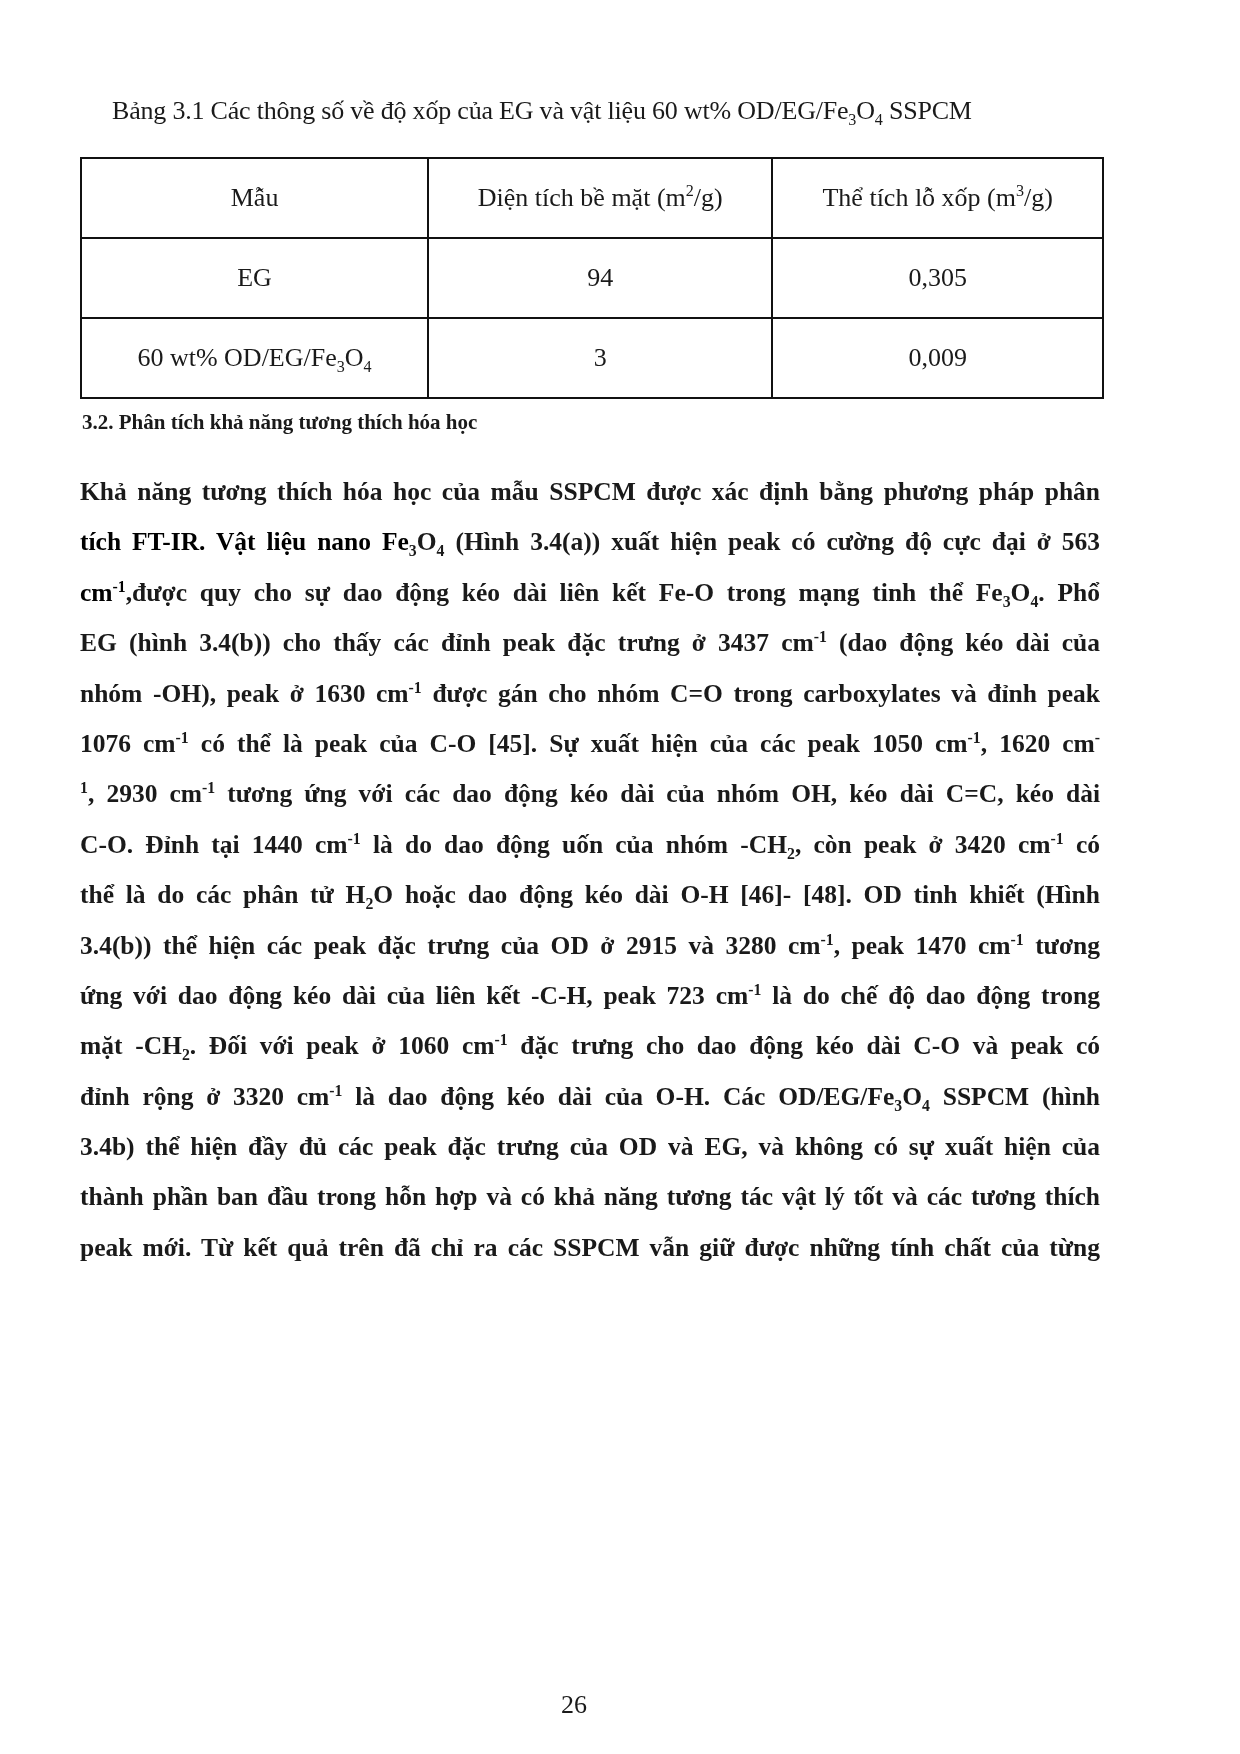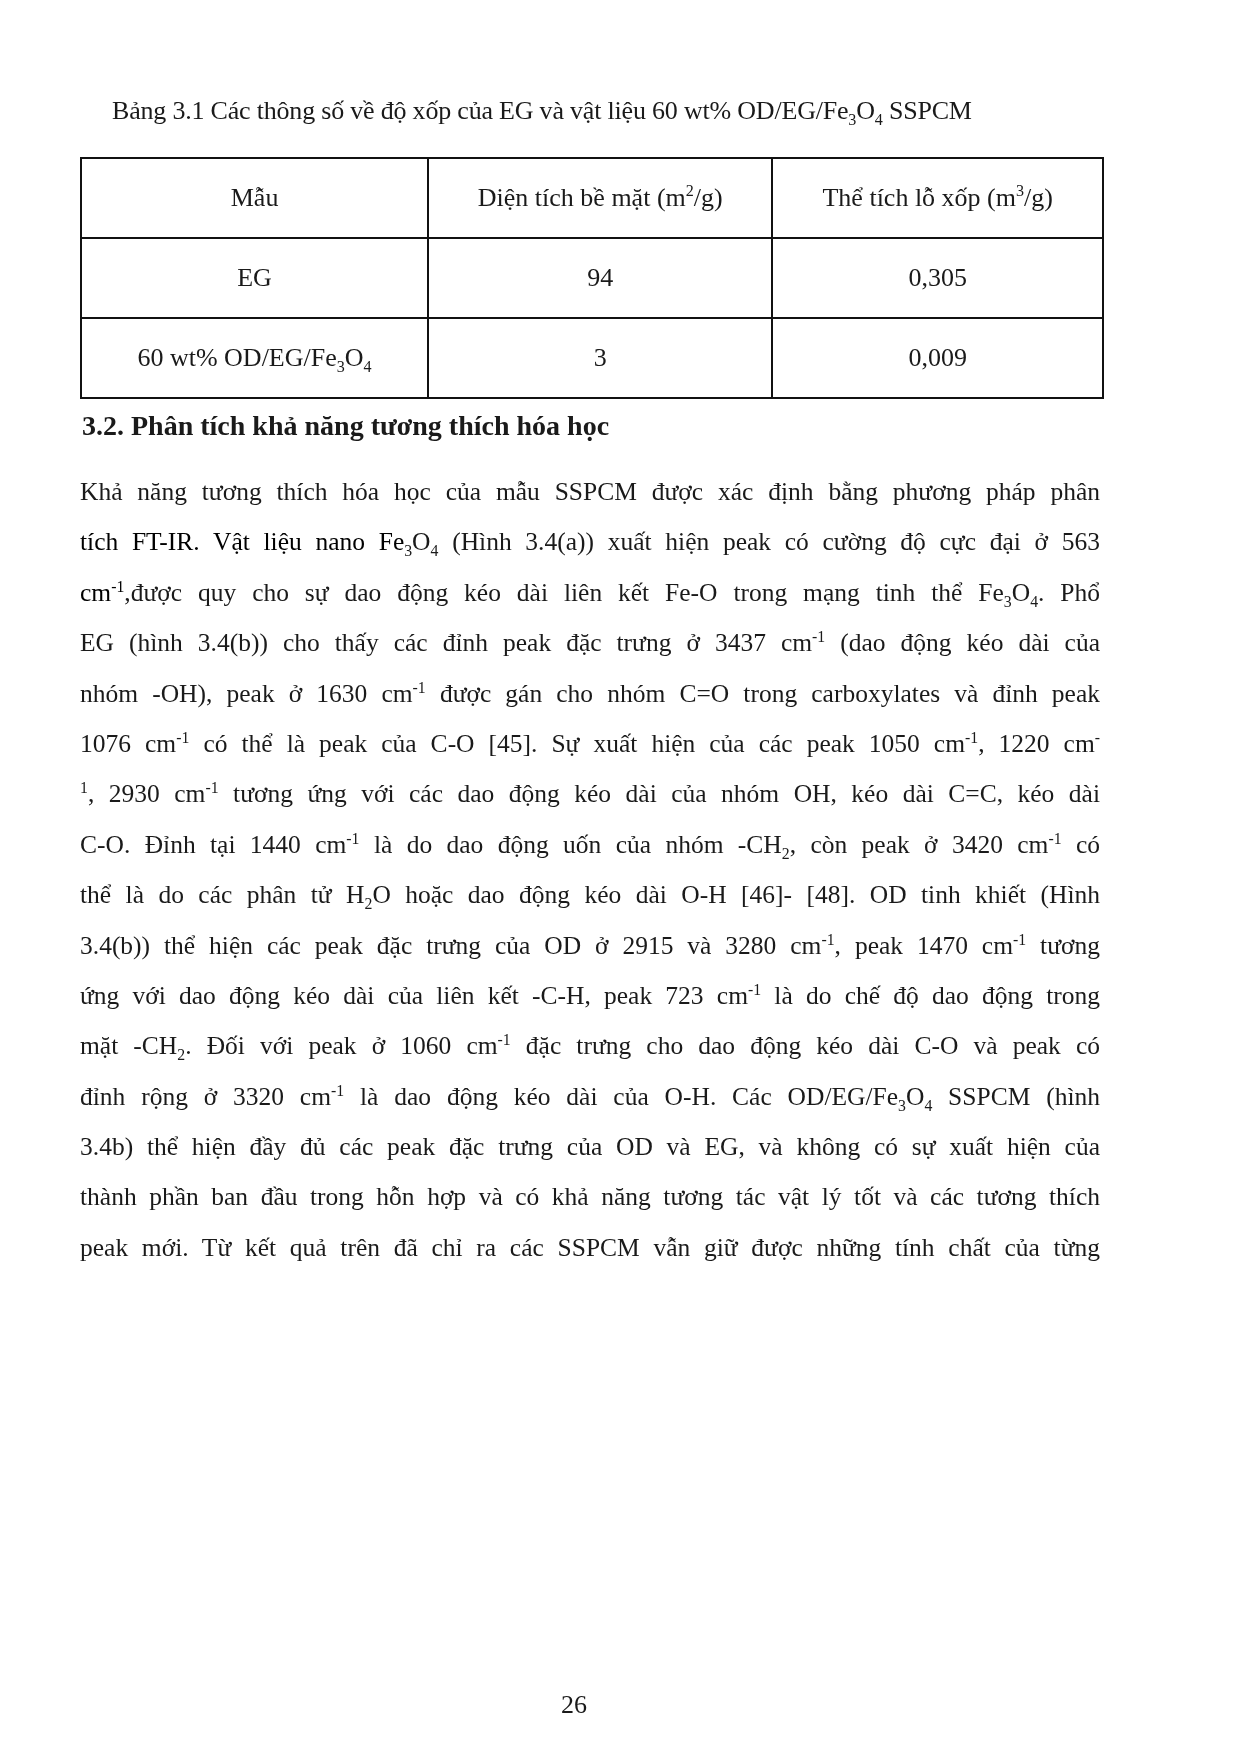--- a/index.html
+++ b/index.html
@@ -39,32 +39,33 @@
     padding: 16px;
   }
   table.data-table tr { height: 80px; }
   .c1 { width: 340px; }
   .c2 { width: 350px; }
   .c3 { width: 334px; }
   .heading {
     position: absolute;
     left: 82px;
     top: 410px;
-    font-size: 28px;
+    font-size: 21px;
     font-weight: bold;
     white-space: nowrap;
   }
   .para {
     position: absolute;
     left: 80px;
     top: 467px;
     width: 1020px;
     font-size: 25.5px;
     line-height: 50.4px;
     text-align: justify;
+    font-weight: bold;
   }
   .para .line {
     display: block;
     white-space: nowrap;
     text-align-last: justify;
     height: 50.4px;
   }
   .para .line.last { text-align-last: left; }
   .faded { color: #000000; }
   sub, sup { font-size: 0.62em; line-height: 0; }
@@ -103,21 +104,21 @@
   </table>
 
 <div class="heading">3.2. Phân tích khả năng tương thích hóa học</div>
 
 <div class="para">
   <span class="line">Khả năng tương thích hóa học của mẫu SSPCM được xác định bằng phương pháp phân</span>
   <span class="line"><span class="faded">tích FT-IR. Vật liệu nano Fe</span><sub>3</sub><span>O</span><sub>4</sub><span> (Hình 3.4(a)) xuất hiện peak có cường độ cực đại ở 563</span></span>
   <span class="line"><span class="faded">cm</span><sup class="faded">-1</sup><span>,được quy cho sự dao động kéo dài liên kết Fe-O trong mạng tinh thể Fe</span><sub>3</sub><span>O</span><sub>4</sub><span>. Phổ</span></span>
   <span class="line"><span>EG (hình 3.4(b)) cho thấy các đỉnh peak đặc trưng ở 3437 cm</span><sup>-1</sup><span> (dao động kéo dài của</span></span>
   <span class="line"><span>nhóm -OH), peak ở 1630 cm</span><sup>-1</sup><span> được gán cho nhóm C=O trong carboxylates và đỉnh peak</span></span>
-  <span class="line"><span>1076 cm</span><sup>-1</sup><span> có thể là peak của C-O [45]. Sự xuất hiện của các peak 1050 cm</span><sup>-1</sup><span>, 1220 cm</span><sup>-</sup></span>
+  <span class="line"><span>1076 cm</span><sup>-1</sup><span> có thể là peak của C-O [45]. Sự xuất hiện của các peak 1050 cm</span><sup>-1</sup><span>, 1620 cm</span><sup>-</sup></span>
   <span class="line"><sup>1</sup><span>, 2930 cm</span><sup>-1</sup><span> tương ứng với các dao động kéo dài của nhóm OH, kéo dài C=C, kéo dài</span></span>
   <span class="line"><span>C-O. Đỉnh tại 1440 cm</span><sup>-1</sup><span> là do dao động uốn của nhóm -CH</span><sub>2</sub><span>, còn peak ở 3420 cm</span><sup>-1</sup><span> có</span></span>
   <span class="line"><span>thể là do các phân tử H</span><sub>2</sub><span>O hoặc dao động kéo dài O-H [46]- [48]. OD tinh khiết (Hình</span></span>
   <span class="line"><span>3.4(b)) thể hiện các peak đặc trưng của OD ở 2915 và 3280 cm</span><sup>-1</sup><span>, peak 1470 cm</span><sup>-1</sup><span> tương</span></span>
   <span class="line"><span>ứng với dao động kéo dài của liên kết -C-H, peak 723 cm</span><sup>-1</sup><span> là do chế độ dao động trong</span></span>
   <span class="line"><span>mặt -CH</span><sub>2</sub><span>. Đối với peak ở 1060 cm</span><sup>-1</sup><span> đặc trưng cho dao động kéo dài C-O và peak có</span></span>
   <span class="line"><span>đỉnh rộng ở 3320 cm</span><sup>-1</sup><span> là dao động kéo dài của O-H. Các OD/EG/Fe</span><sub>3</sub><span>O</span><sub>4</sub><span> SSPCM (hình</span></span>
   <span class="line">3.4b) thể hiện đầy đủ các peak đặc trưng của OD và EG, và không có sự xuất hiện của</span>
   <span class="line">thành phần ban đầu trong hỗn hợp và có khả năng tương tác vật lý tốt và các tương thích</span>
   <span class="line">peak mới. Từ kết quả trên đã chỉ ra các SSPCM vẫn giữ được những tính chất của từng</span>

